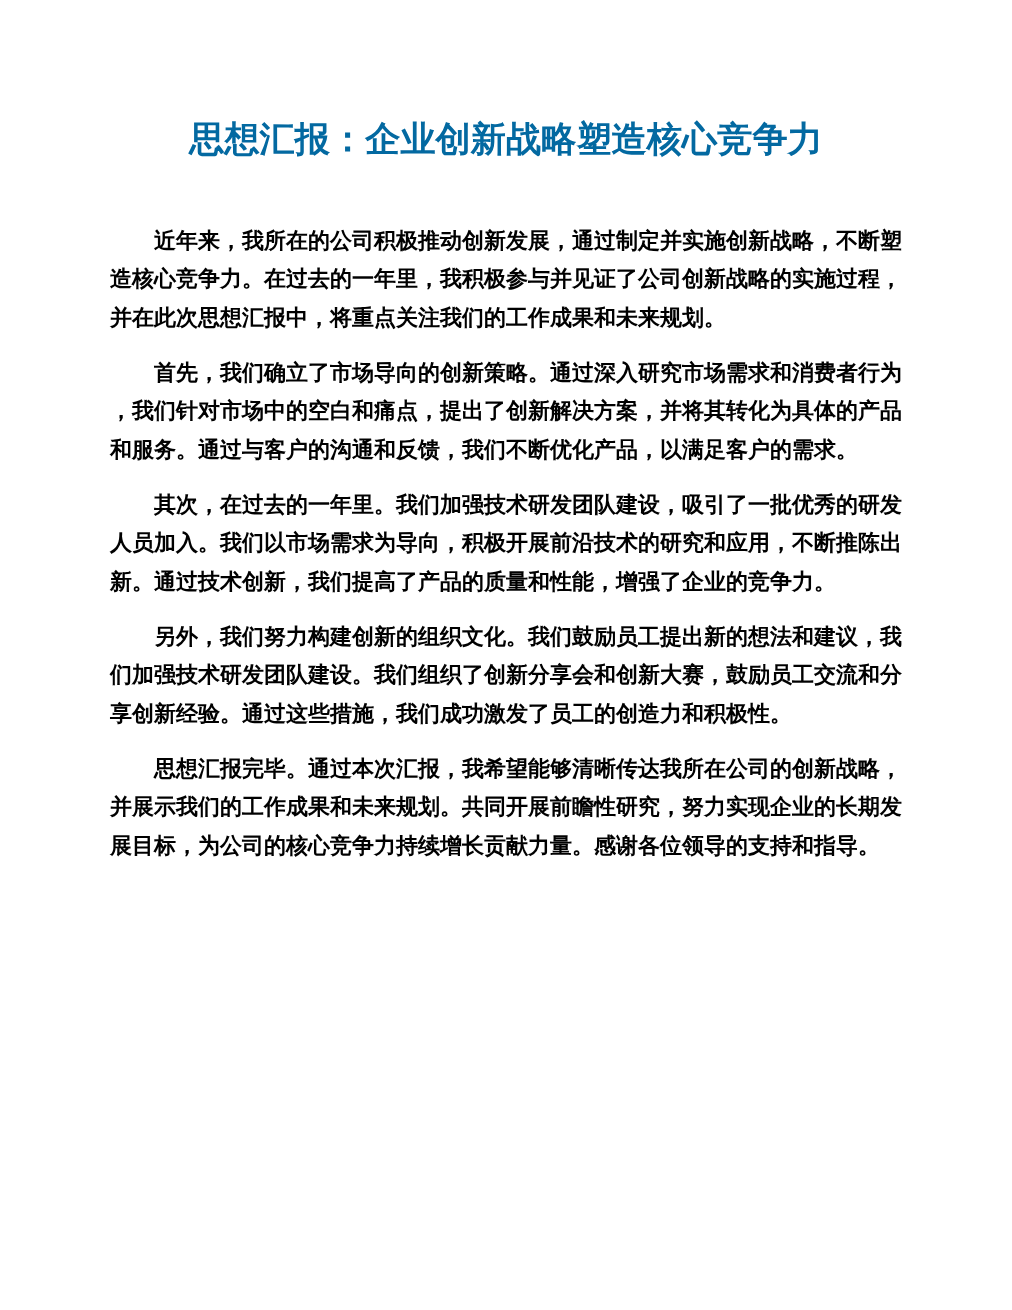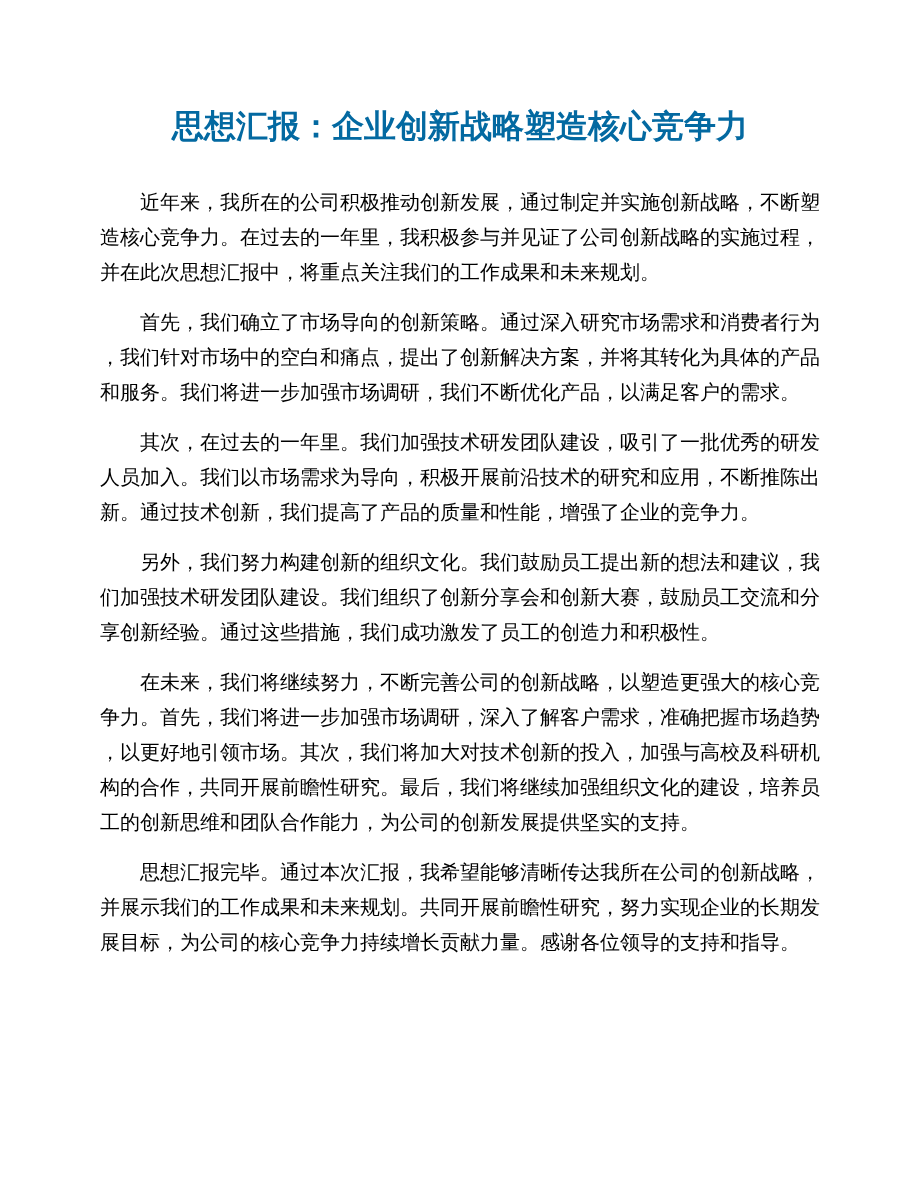--- a/index.html
+++ b/index.html
@@ -22,22 +22,23 @@
       font-family: "Liberation Sans", "DejaVu Sans", sans-serif;
       font-weight: bold;
       font-size: 32px;
       line-height: 44px;
       color: #0369a1;
       letter-spacing: 0px;
     }
     .content {
       position: relative;
       z-index: 1;
-      margin: 37px 100px 0 100px;
+      margin: 54px 100px 0 100px;
       width: 720px;
+      font-weight: bold;
     }
     .content p {
       margin: 0 0 15px 0;
       font-size: 20px;
       line-height: 35px;
       text-indent: 2em;
       text-align: justify;
       word-break: break-all;
       line-break: anywhere;
       color: #000000;
@@ -58,19 +59,18 @@
   </style>
 </head>
 <body>
 
 <div class="page">
 
   <h1 class="doc-title">思想汇报：企业创新战略塑造核心竞争力</h1>
 
   <div class="content">
     <p>近年来，我所在的公司积极推动创新发展，通过制定并实施创新战略，不断塑造核心竞争力。在过去的一年里，我积极参与并见证了公司创新战略的实施过程，并在此次思想汇报中，将重点关注我们的工作成果和未来规划。</p>
-    <p>首先，我们确立了市场导向的创新策略。通过深入研究市场需求和消费者行为，我们针对市场中的空白和痛点，提出了创新解决方案，并将其转化为具体的产品和服务。我们将进一步加强市场调研，我们不断优化产品，以满足客户的需求。</p>
+    <p>首先，我们确立了市场导向的创新策略。通过深入研究市场需求和消费者行为，我们针对市场中的空白和痛点，提出了创新解决方案，并将其转化为具体的产品和服务。通过与客户的沟通和反馈，我们不断优化产品，以满足客户的需求。</p>
     <p>其次，在过去的一年里。我们加强技术研发团队建设，吸引了一批优秀的研发人员加入。我们以市场需求为导向，积极开展前沿技术的研究和应用，不断推陈出新。通过技术创新，我们提高了产品的质量和性能，增强了企业的竞争力。</p>
     <p>另外，我们努力构建创新的组织文化。我们鼓励员工提出新的想法和建议，我们加强技术研发团队建设。我们组织了创新分享会和创新大赛，鼓励员工交流和分享创新经验。通过这些措施，我们成功激发了员工的创造力和积极性。</p>
-    <p>在未来，我们将继续努力，不断完善公司的创新战略，以塑造更强大的核心竞争力。首先，我们将进一步加强市场调研，深入了解客户需求，准确把握市场趋势，以更好地引领市场。其次，我们将加大对技术创新的投入，加强与高校及科研机构的合作，共同开展前瞻性研究。最后，我们将继续加强组织文化的建设，培养员工的创新思维和团队合作能力，为公司的创新发展提供坚实的支持。</p>
     <p>思想汇报完毕。通过本次汇报，我希望能够清晰传达我所在公司的创新战略，并展示我们的工作成果和未来规划。共同开展前瞻性研究，努力实现企业的长期发展目标，为公司的核心竞争力持续增长贡献力量。感谢各位领导的支持和指导。</p>
   </div>
 </div>
 
 </body></html>

